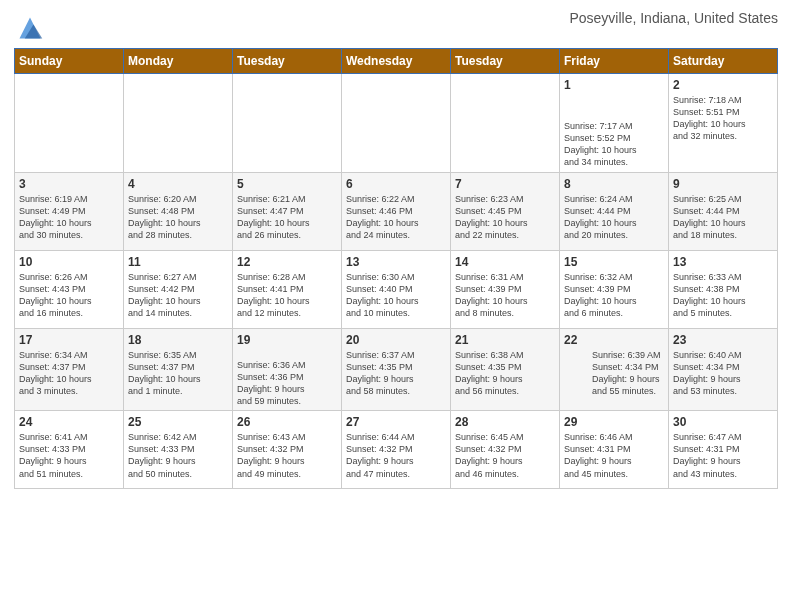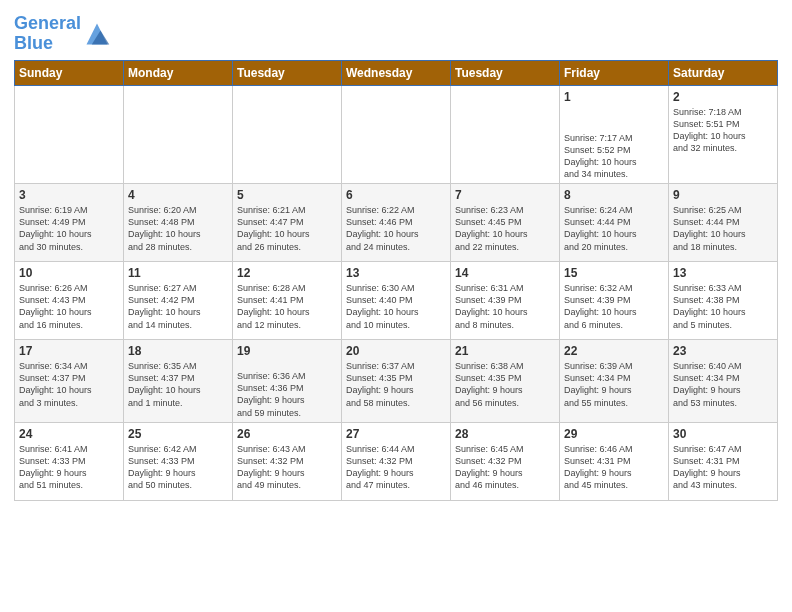--- a/index.html
+++ b/index.html
@@ -95,31 +95,29 @@
     }
   </style>
 </head>
 <body>
 
 <div class="container">
   <div class="header-area">
     <div class="logo">
       <div>
         <div style="display:flex;align-items:center;">
-          <span class="logo-text">
-            <span>General</span><br><span>Blue</span>
-          </span>
           <svg class="logo-icon" viewBox="0 0 32 32" xmlns="http://www.w3.org/2000/svg">
             <polygon points="4,28 16,4 28,28" fill="#4a90d9" opacity="0.85"></polygon>
             <polygon points="10,28 20,12 30,28" fill="#2a5fa0" opacity="0.7"></polygon>
           </svg>
         </div>
       </div>
     </div>
     <div class="title-block">
+      <div class="subtitle">Poseyville, Indiana, United States</div>
     </div>
   </div>
 
   <table>
     <thead>
       <tr>
       <th>Sunday</th>
           <th>Monday</th>
           <th>Tuesday</th>
           <th>Wednesday</th>
@@ -283,21 +281,21 @@
           </td>
           <td>
             <span class="day-num">21</span>
             <div class="day-info" style="white-space: pre-line;">Sunrise: 6:38 AM
 Sunset: 4:35 PM
 Daylight: 9 hours
 and 56 minutes.</div>
           </td>
           <td>
             <span class="day-num">22</span>
-            <div class="day-info" style="white-space: pre-line;">Sunrise: 6:39 AM
+            <div class="day-info" style="white-space: pre-line; margin-left: 28px;">Sunrise: 6:39 AM
 Sunset: 4:34 PM
 Daylight: 9 hours
 and 55 minutes.</div>
           </td>
           <td>
             <span class="day-num">23</span>
             <div class="day-info" style="white-space: pre-line;">Sunrise: 6:40 AM
 Sunset: 4:34 PM
 Daylight: 9 hours
 and 53 minutes.</div>

